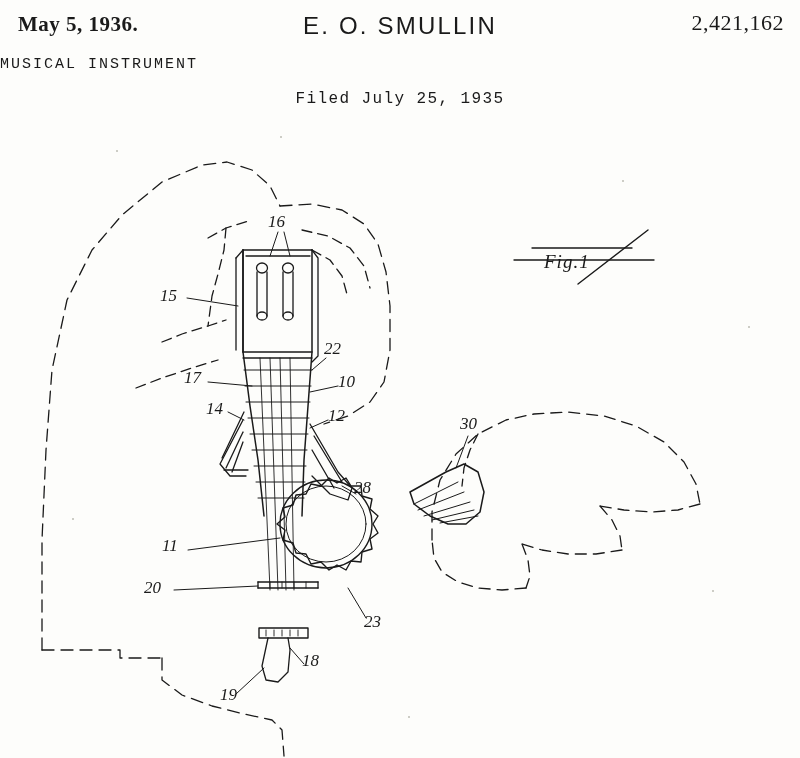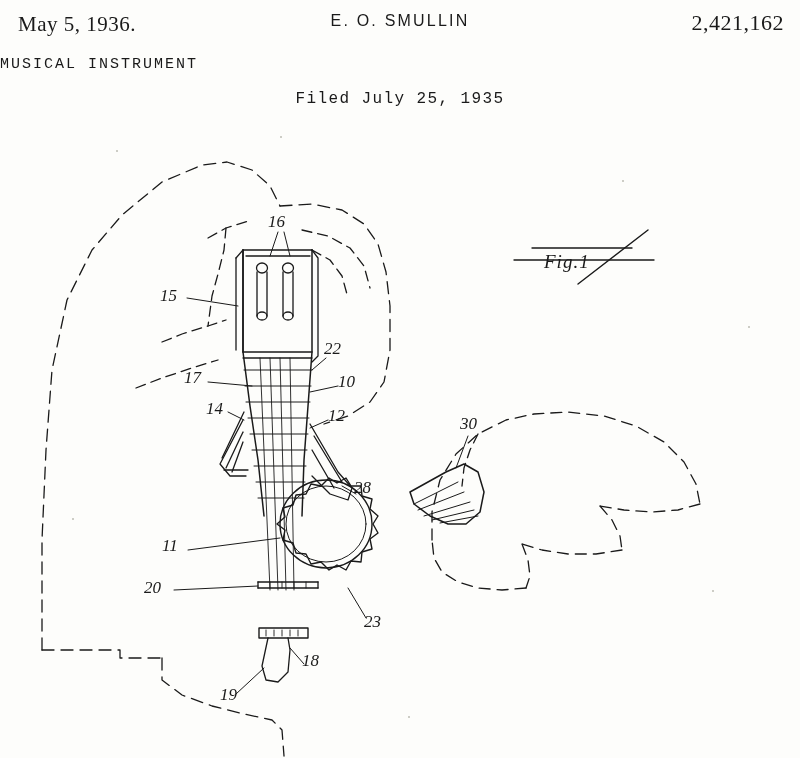--- a/index.html
+++ b/index.html
@@ -17,28 +17,29 @@
     color: #1a1a1a;
   }
   
   .hdr-date {
     position: absolute;
     left: 18px;
     top: 12px;
     font-size: 21px;
     letter-spacing: 0.5px;
     font-family: "Liberation Serif", serif;
+    font-weight: bold;
   }
   .hdr-inventor {
     position: absolute;
     left: 0;
     top: 12px;
     width: 800px;
     text-align: center;
-    font-size: 16px;
+    font-size: 24px;
     letter-spacing: 2.2px;
     font-family: "Liberation Sans", sans-serif;
   }
   .hdr-number {
     position: absolute;
     right: 16px;
     top: 10px;
     font-size: 22px;
     letter-spacing: 0.5px;
     font-family: "Liberation Serif", serif;

